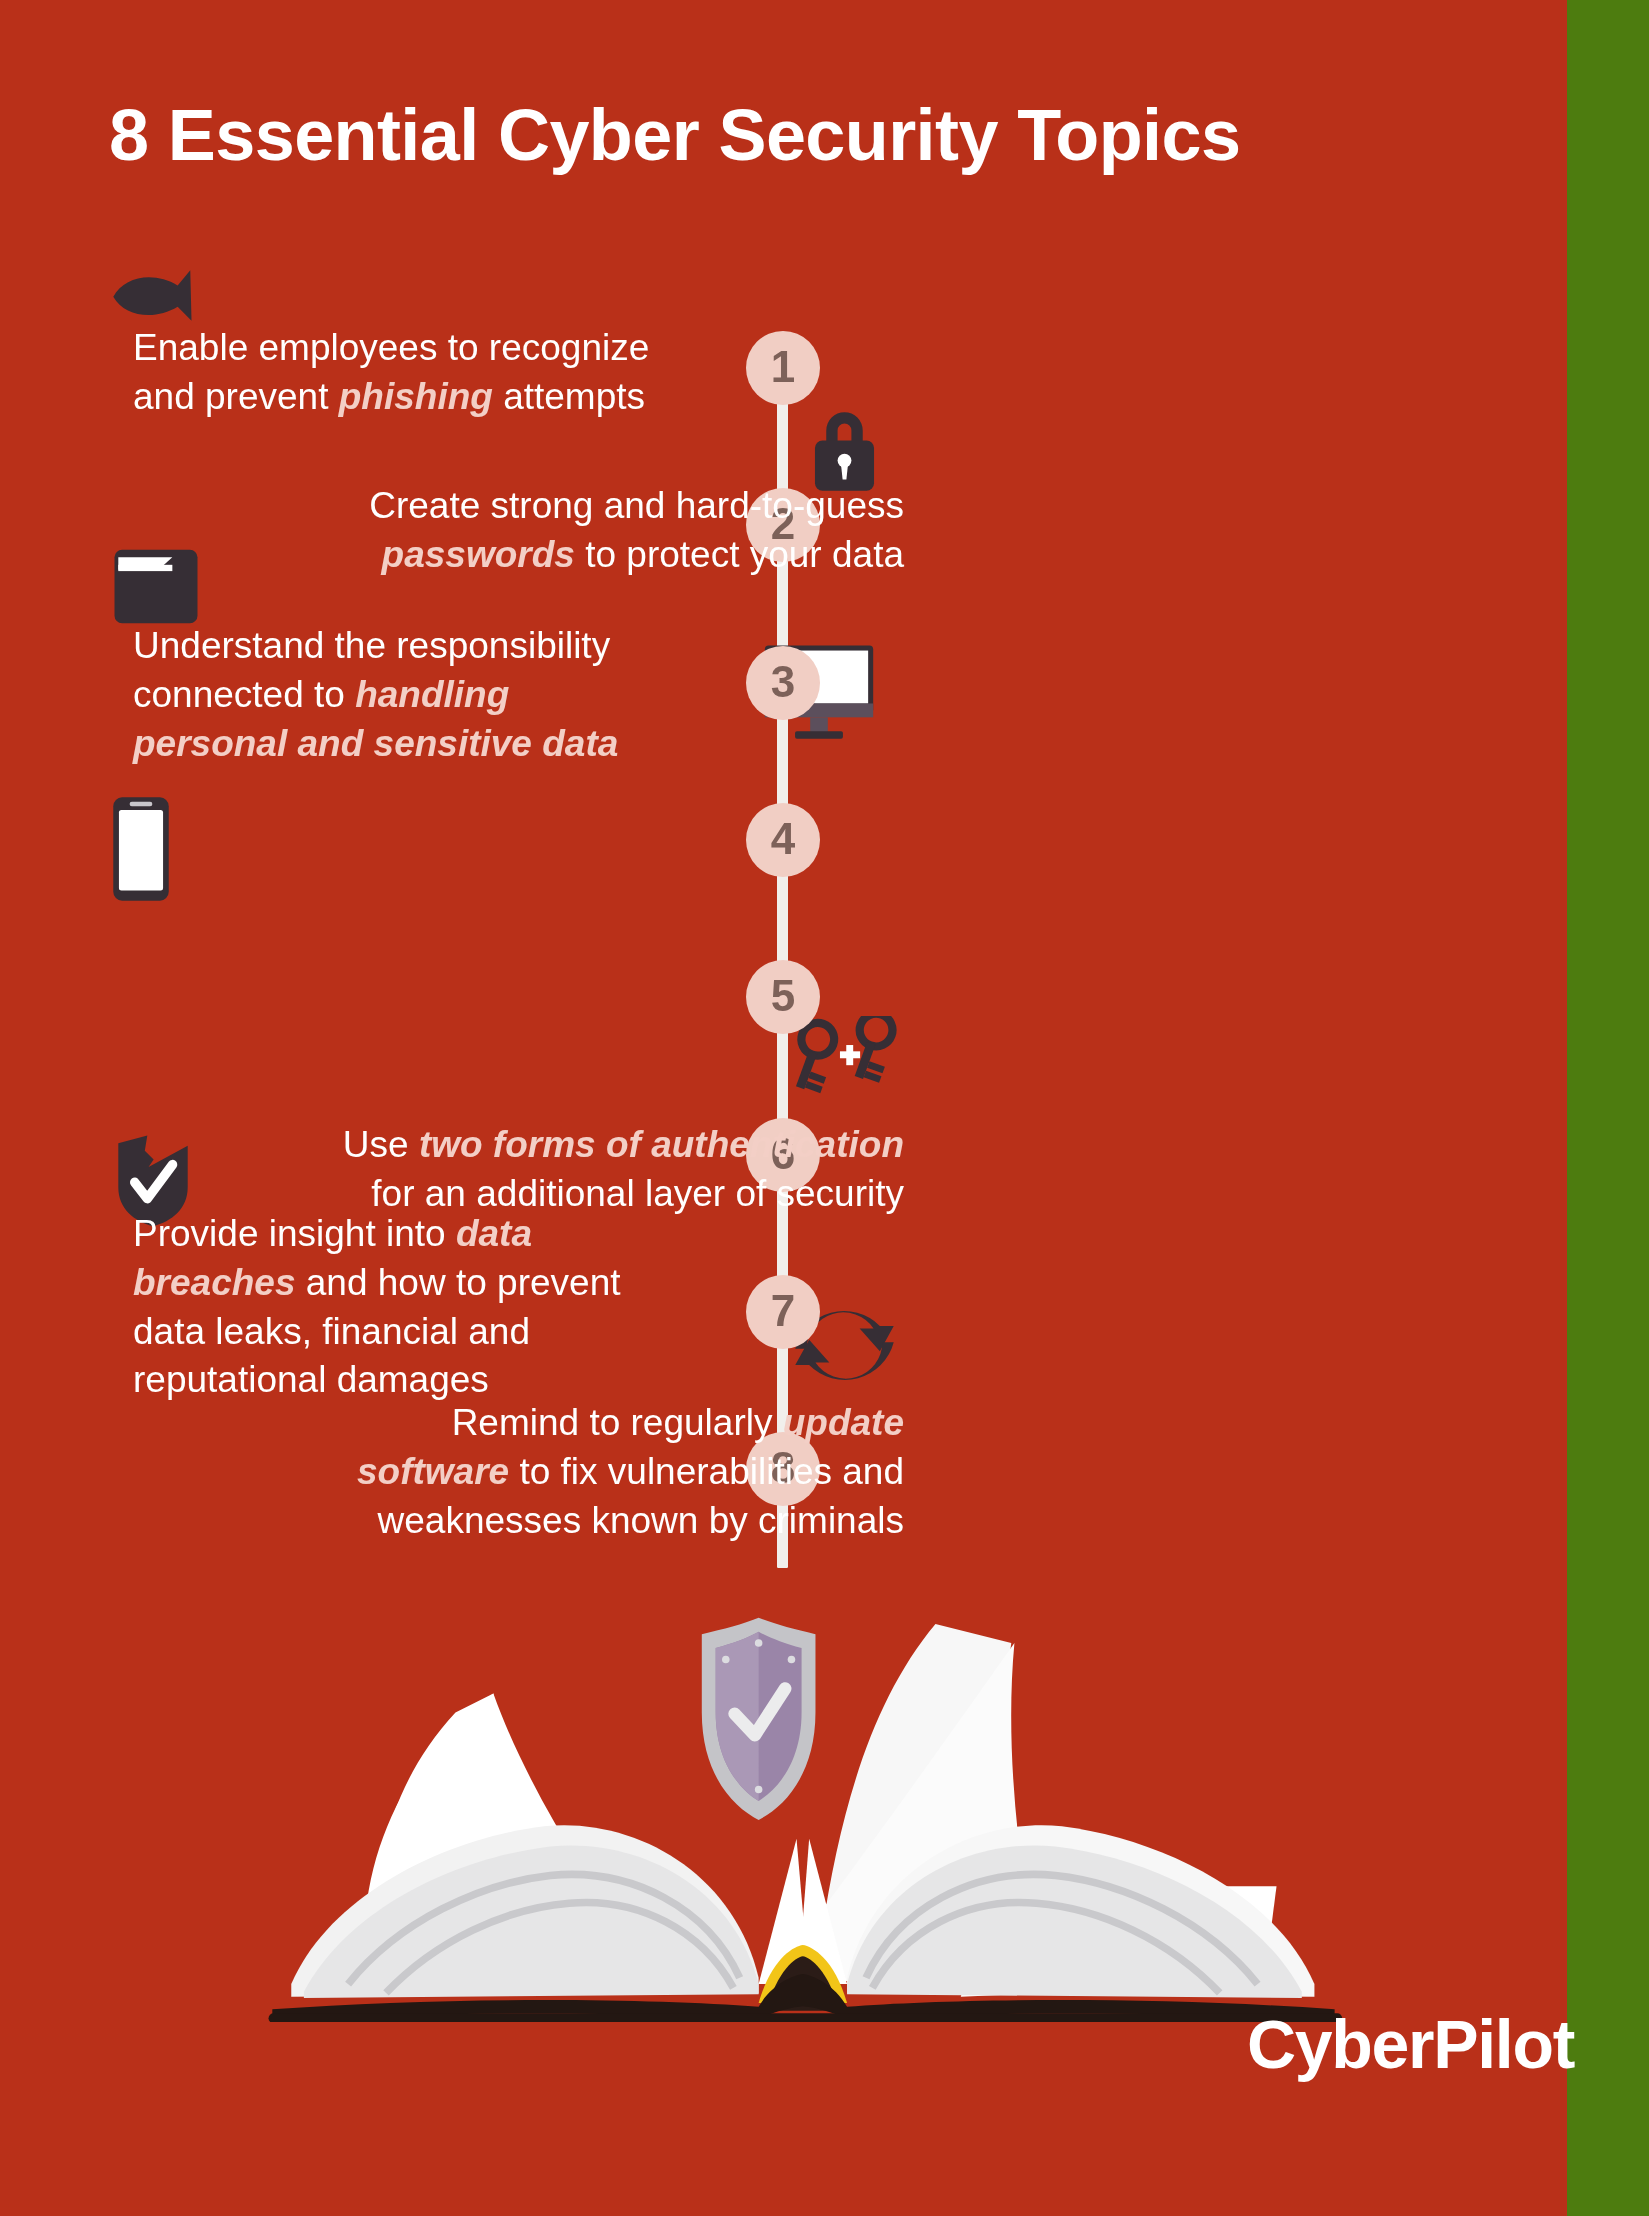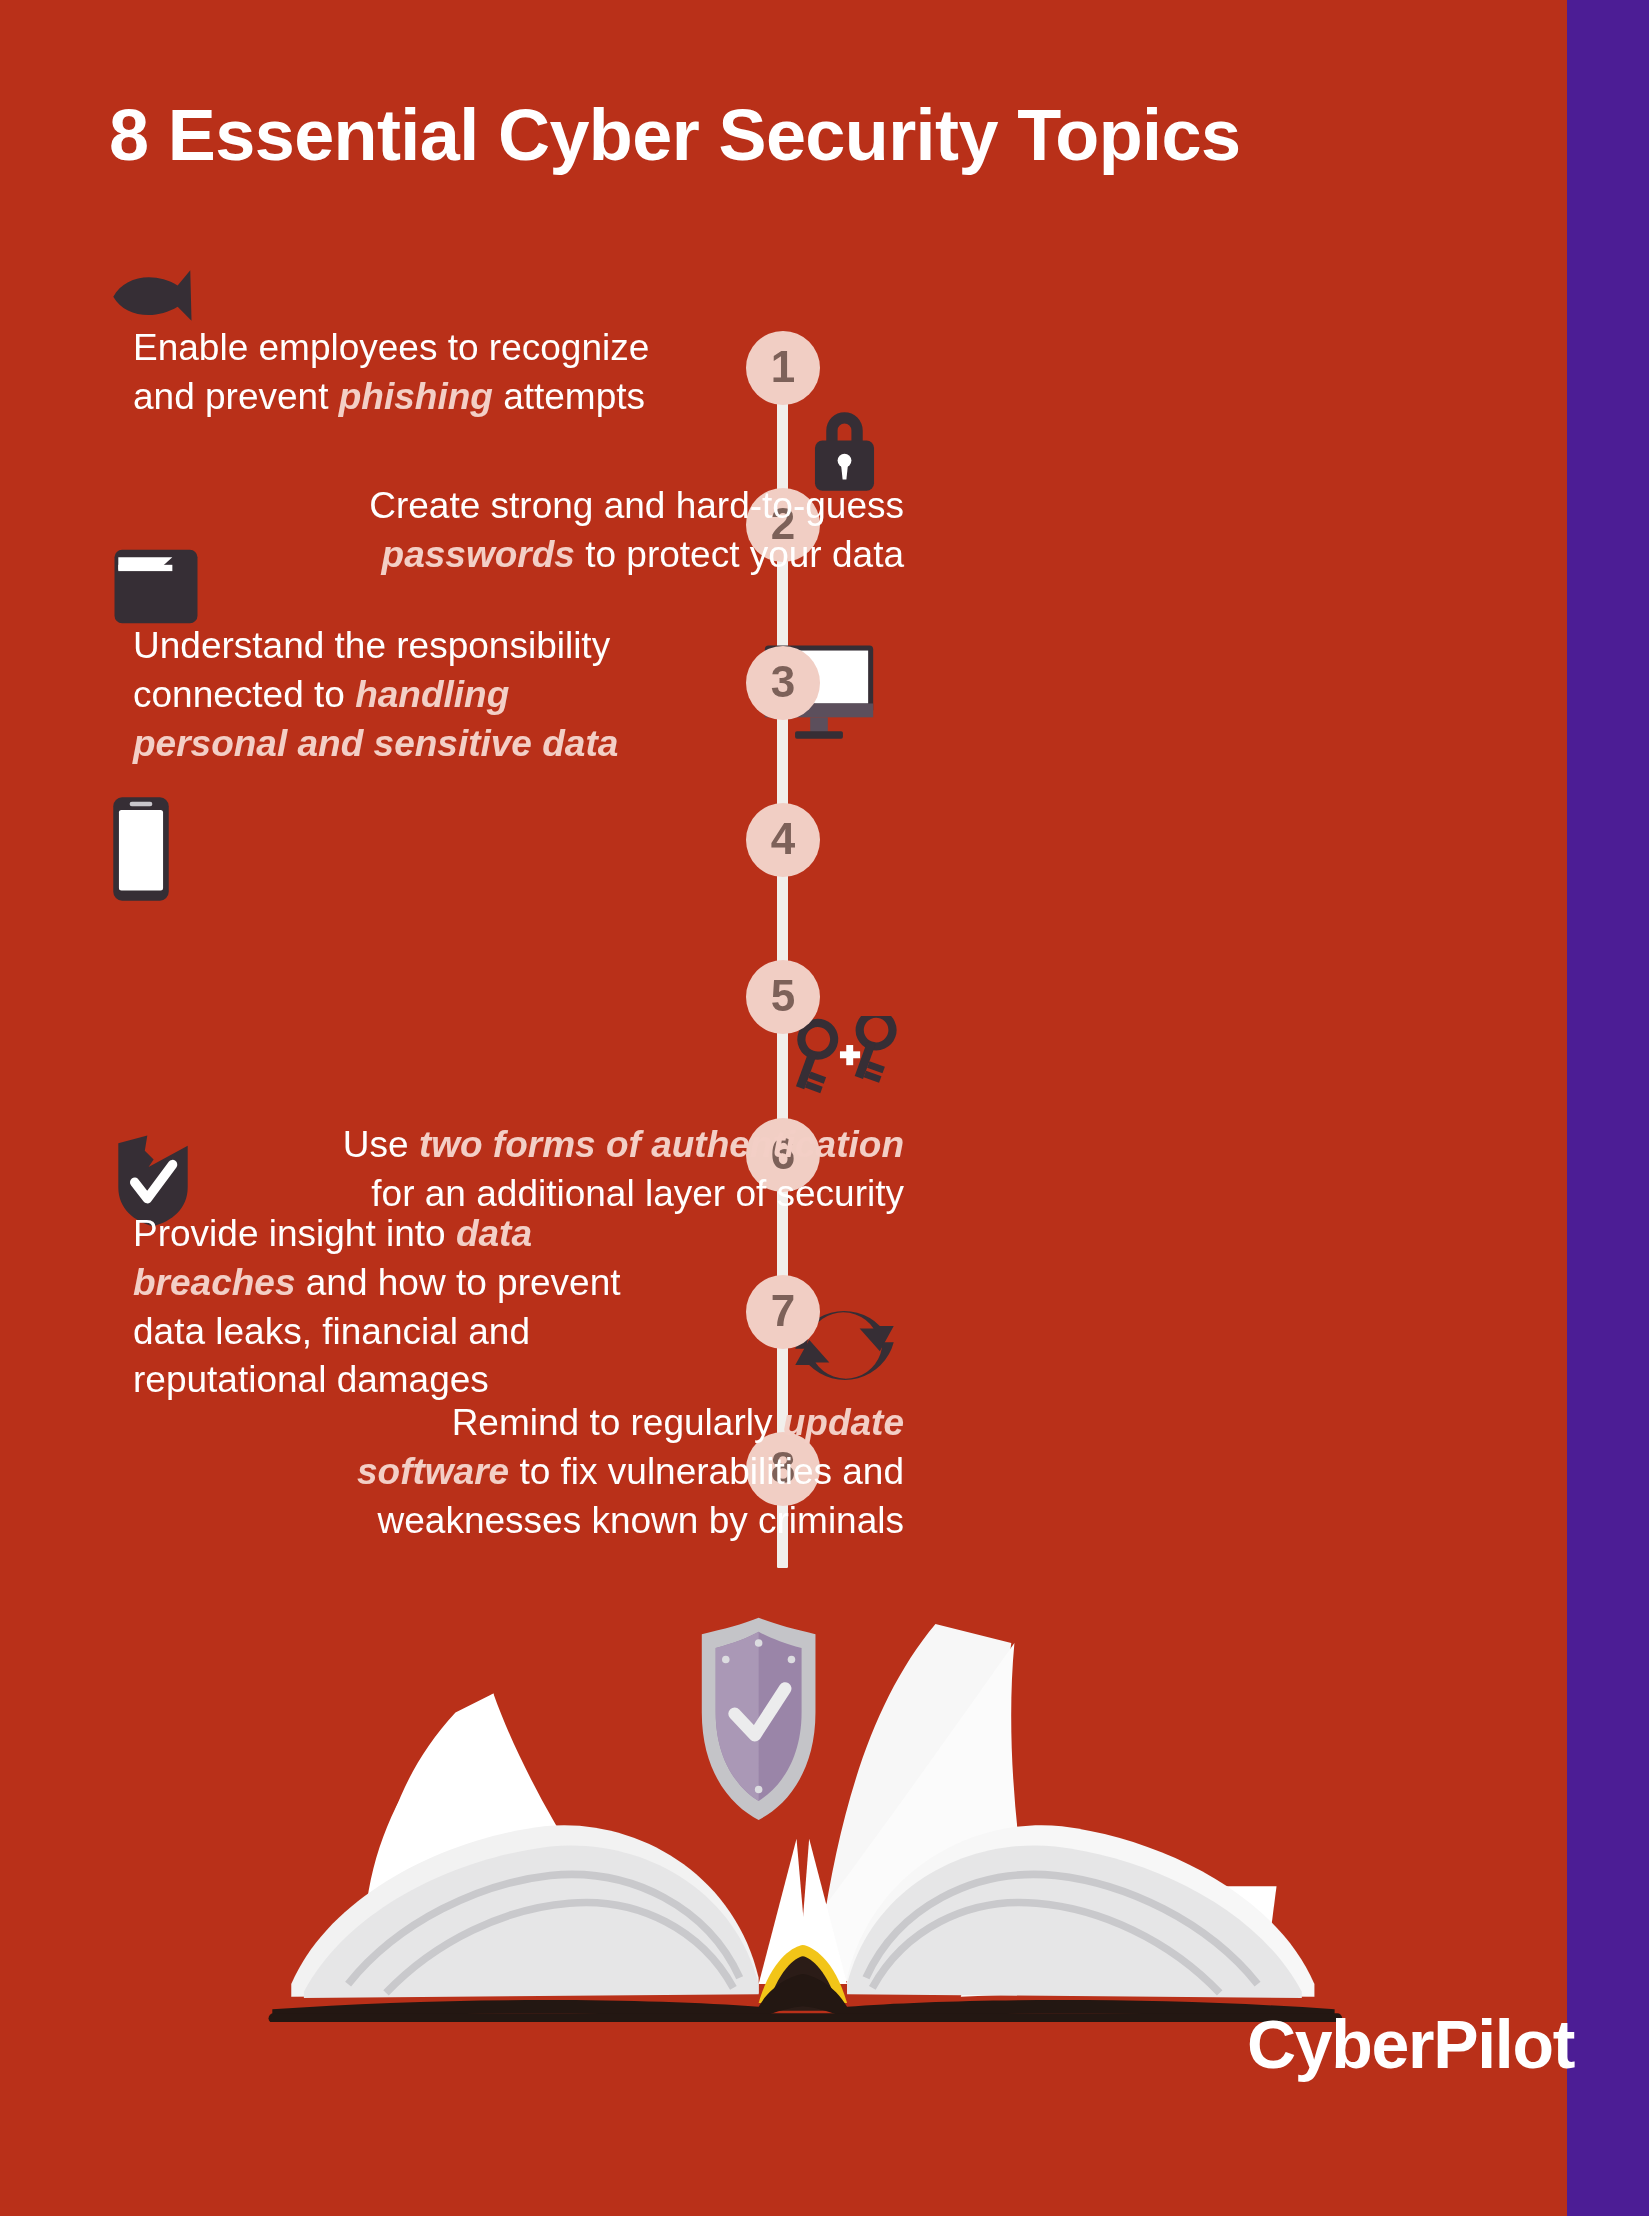--- a/index.html
+++ b/index.html
@@ -3,21 +3,21 @@
 <meta charset="utf-8">
 <title>8 Essential Cyber Security Topics</title>
 <style>
   * { margin:0; padding:0; box-sizing:border-box; }
   html,body { background:#ffffff; }
   body { font-family:"Liberation Sans", sans-serif; }
 
   #poster {
     position:relative;
     width:1650px; height:2216px;
-    background:#4c1d95;
+    background:#4d7c0f;
     overflow:hidden;
   }
   #redpanel {
     position:absolute; left:0; top:0;
     width:1567px; height:2216px;
     background:#b93019;
   }
 
   
   #title {

